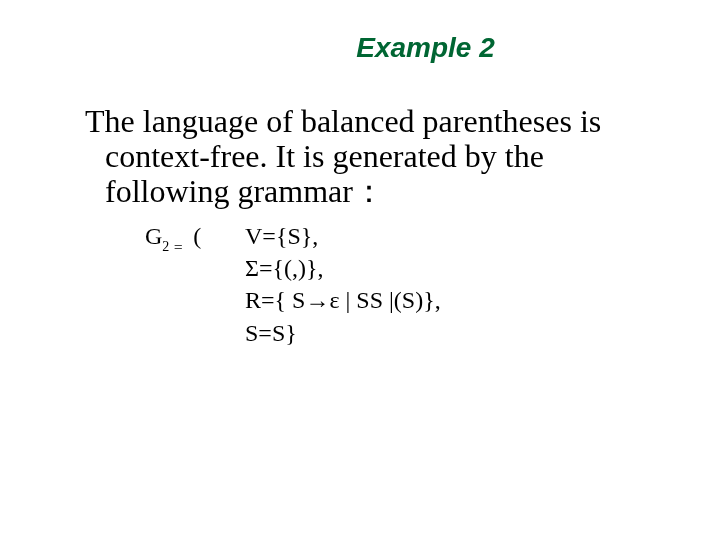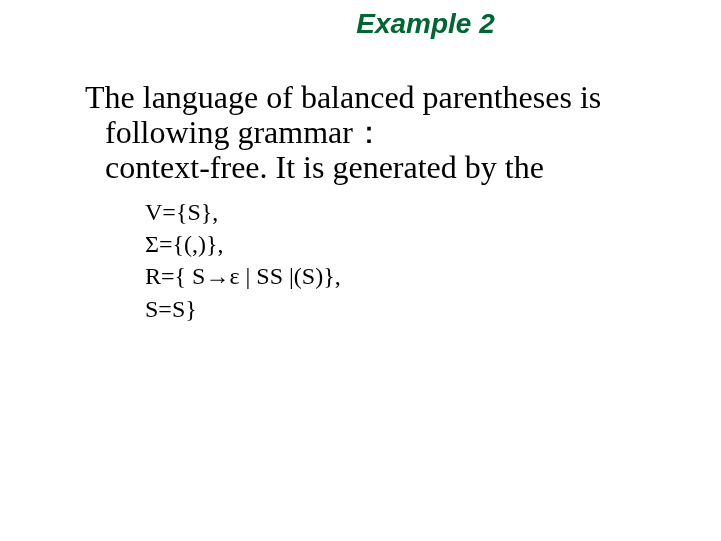--- a/index.html
+++ b/index.html
@@ -8,21 +8,21 @@
     width: 721px;
     height: 541px;
     background: #ffffff;
     font-family: "Times New Roman", Times, serif;
     color: #000;
   }
   .slide {
     width: 721px;
     height: 415px;
     box-sizing: border-box;
-    padding: 8px 45px 0 55px;
+    padding: 32px 45px 0 55px;
   }
   .title {
     color: #006633;
     font-family: Verdana, Geneva, sans-serif;
     font-weight: bold;
     font-style: italic;
     font-size: 28px;
     text-align: center;
     margin: 0 0 40px 0;
     padding-left: 120px;
@@ -74,26 +74,26 @@
 </style>
 </head>
 <body>
 
 <div class="slide">
 
   <div class="title">Example 2</div>
 
   <div class="body-text">
     <span>The language of balanced parentheses is</span>
+    <span class="indent">context-free. It is generated by the</span>
     <span class="indent">following grammar：</span>
-    <span class="indent">context-free. It is generated by the</span>
   </div>
 
   <div class="grammar-block">
-    <span class="def-lines">
+    <span class="g-label"><span>G</span><span class="g-sub">2</span><span class="g-eq">＝</span>&nbsp;<span>(</span></span><span class="def-lines">
       <div class="def-line">
         <span class="upright">V</span><span>={S},</span>
       </div>
       <div class="def-line">
         <span class="upright">Σ</span><span>={(,)},</span>
       </div>
       <div class="def-line">
         <span class="upright">R</span><span>={ S→ε | SS |(S)},</span>
       </div>
       <div class="def-line">

